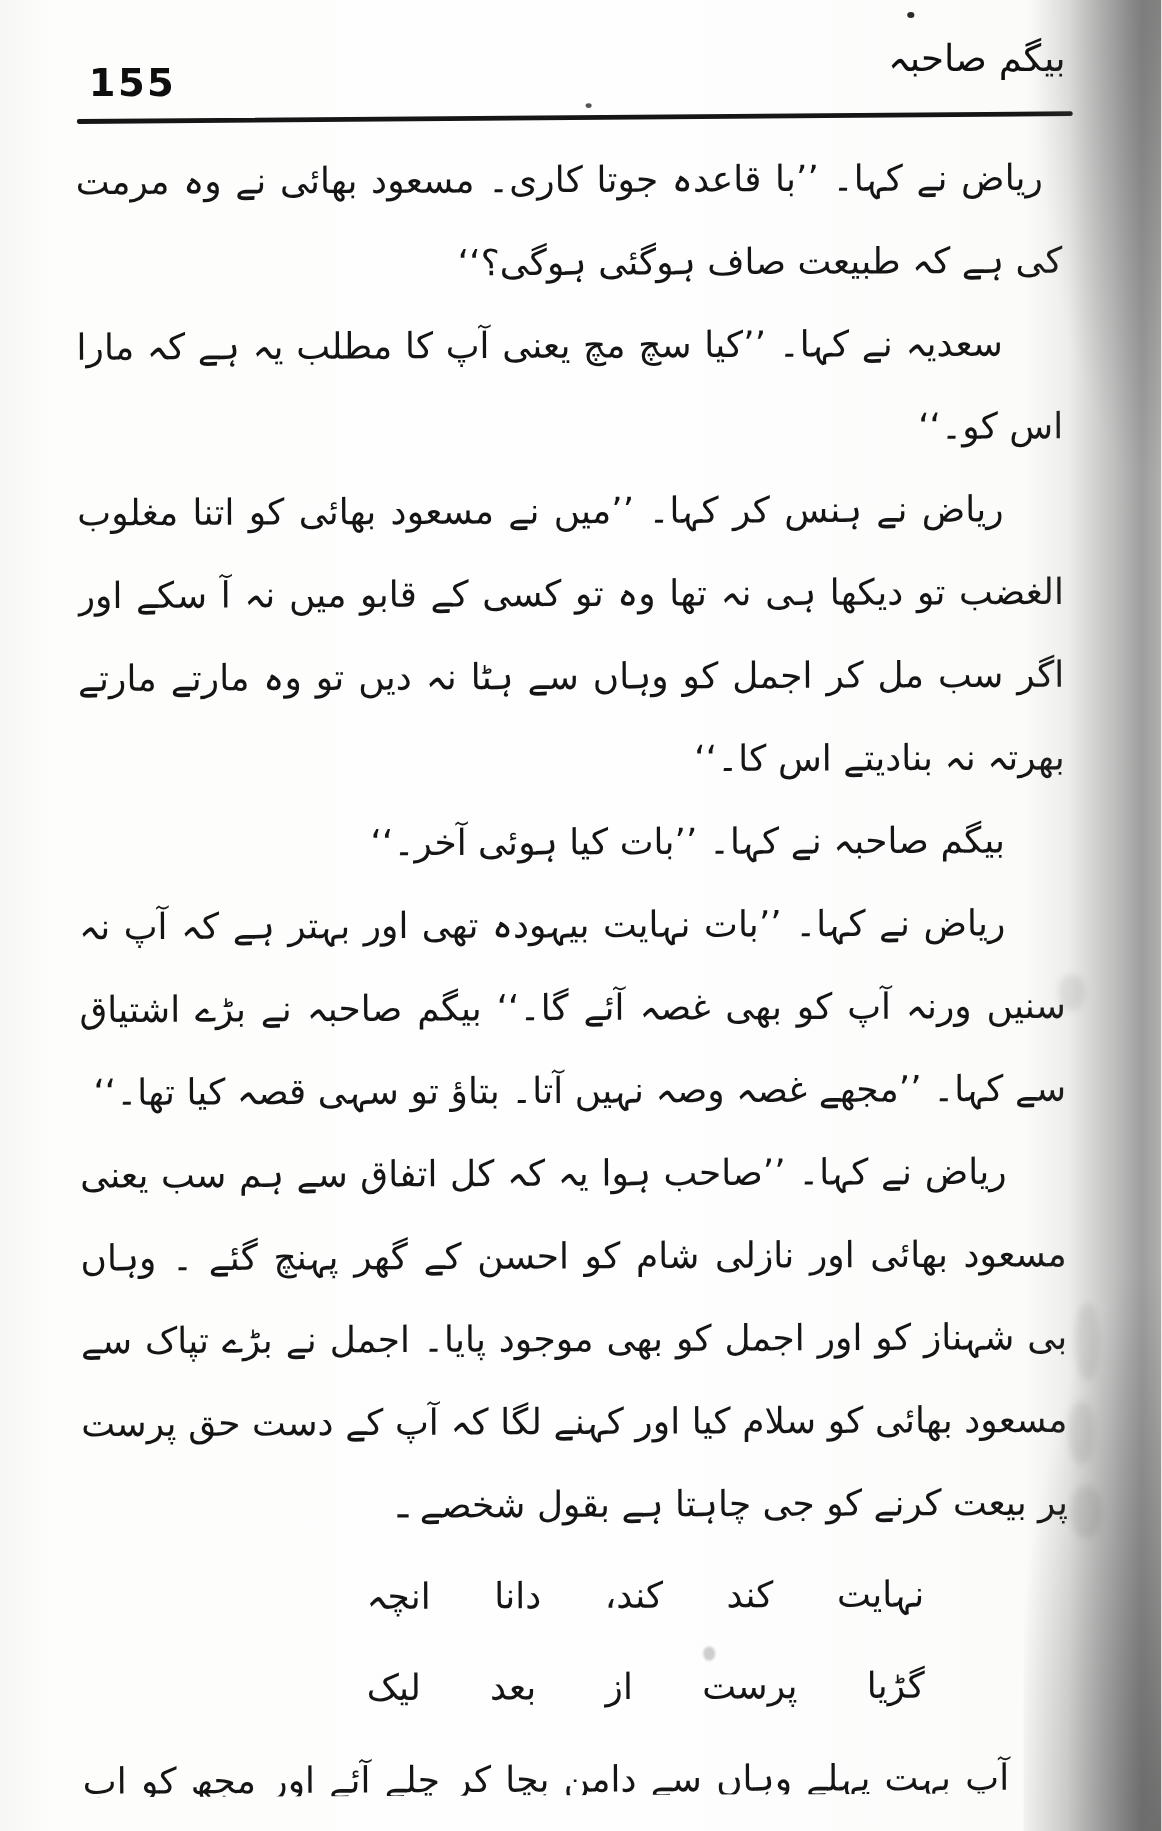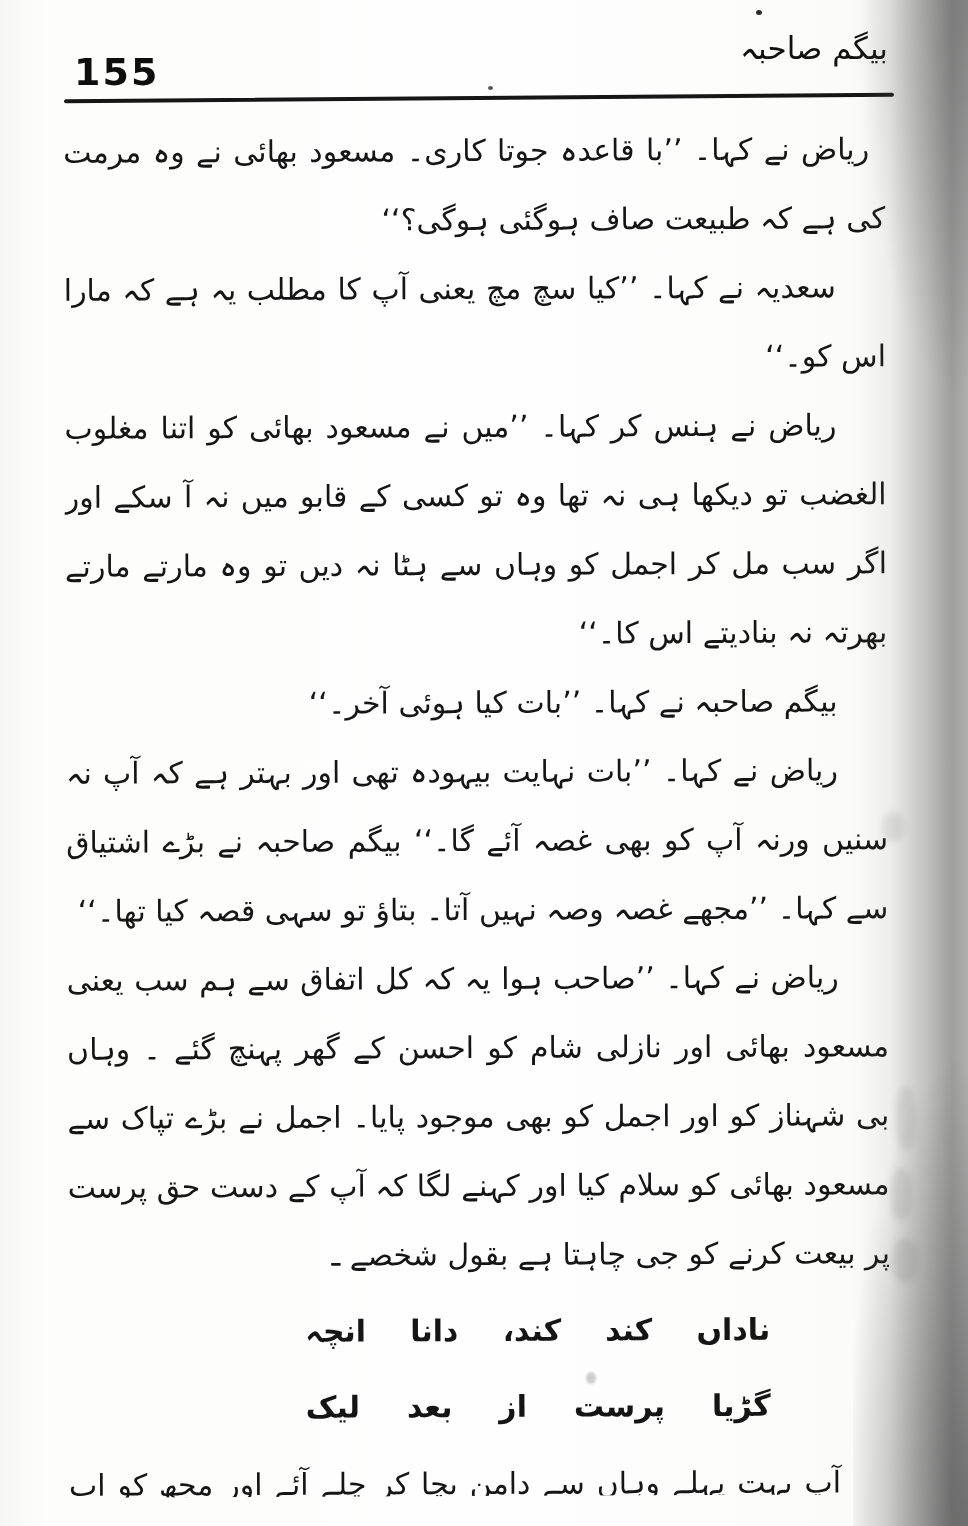--- a/index.html
+++ b/index.html
@@ -12,21 +12,21 @@
     background:
       linear-gradient(90deg, #f6f6f5 0px, #fdfdfc 45px, #fefefe 55%, #fbfbfa 88%);
     font-family: "DejaVu Sans", "Liberation Sans", sans-serif;
     color: #151515;
   }
 
   
   .page-number {
     position: absolute;
     top: 50px; left: 74px;
-    font-size: 38px;
+    font-size: 32px;
     font-weight: bold;
     letter-spacing: 2px;
     color: #0e0e0e;
   }
   .header-title {
     position: absolute;
     top: 30px; right: 80px;
     font-size: 31px;
     color: #101010;
     direction: rtl;
@@ -59,21 +59,21 @@
   .verse {
     width: 465px;
     margin: 4px 120px 4px auto; 
     line-height: 76px;
   }
   .verse-row {
     display: flex;
     flex-direction: row-reverse; 
     justify-content: space-between;
   }
-  .verse-row span { white-space: nowrap; font-weight: bold; }
+  .verse-row span { white-space: nowrap; }
 
   
   .spine-shadow {
     position: absolute;
     top: 0; right: 0; bottom: 0;
     width: 115px;
     pointer-events: none;
     background:
       radial-gradient(ellipse 150px 560px at 100% 0%,   rgba(55,55,55,0.38), rgba(55,55,55,0) 72%),
       radial-gradient(ellipse 170px 640px at 100% 100%, rgba(45,45,45,0.50), rgba(45,45,45,0) 74%),
@@ -121,21 +121,21 @@
     <p class="para">بیگم صاحبہ نے کہا۔ ’’بات کیا ہوئی آخر۔‘‘</p>
     <p class="para">ریاض نے کہا۔ ’’بات نہایت بیہودہ تھی اور بہتر ہے کہ آپ نہ سنیں ورنہ آپ کو بھی غصہ آئے گا۔‘‘ بیگم صاحبہ نے بڑے اشتیاق سے کہا۔ ’’مجھے غصہ وصہ نہیں آتا۔ بتاؤ تو سہی قصہ کیا تھا۔‘‘</p>
     <p class="para">ریاض نے کہا۔ ’’صاحب ہوا یہ کہ کل اتفاق سے ہم سب یعنی مسعود بھائی اور نازلی شام کو احسن کے گھر پہنچ گئے ۔ وہاں بی شہناز کو اور اجمل کو بھی موجود پایا۔ اجمل نے بڑے تپاک سے مسعود بھائی کو سلام کیا اور کہنے لگا کہ آپ کے دست حق پرست پر بیعت کرنے کو جی چاہتا ہے بقول شخصے ـ</p>
 
     <div class="verse">
       <div class="verse-row">
         <span>انچہ</span>
         <span>دانا</span>
         <span>کند،</span>
         <span>کند</span>
-        <span>ناداں</span>
+        <span>نہایت</span>
       </div>
       <div class="verse-row">
         <span>لیک</span>
         <span>بعد</span>
         <span>از</span>
         <span>پرست</span>
         <span>گڑیا</span>
       </div>
     </div>
 

